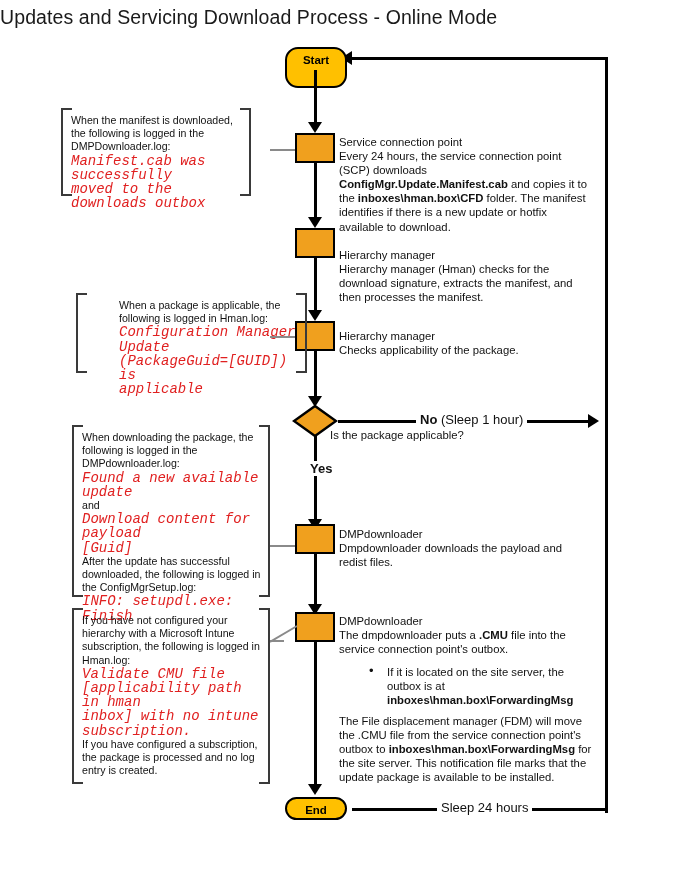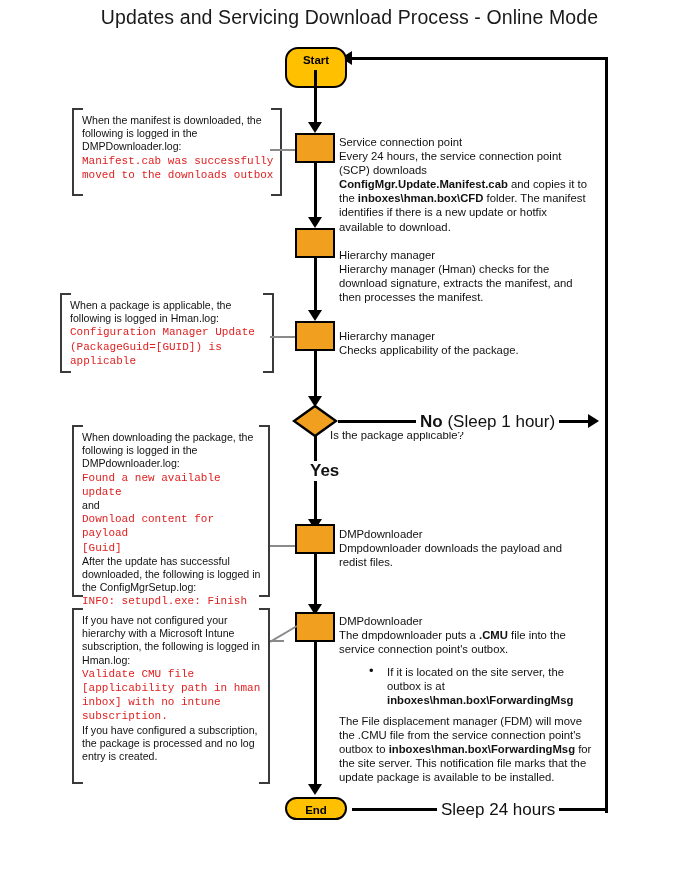--- a/index.html
+++ b/index.html
@@ -20,21 +20,20 @@
     left: 0; top: 0;
     width: 699px;
     height: 888px;
   }
   .abs { position: absolute; }
 
   
   #title {
     left: 0; top: 6px;
     width: 699px;
-    text-align: center;
     font-size: 19.5px;
     font-weight: 400;
     color: #1a1a1a;
     letter-spacing: 0.1px;
   }
 
   
   .terminator {
     background: #FFC000;
     border: 2.5px solid #000000;
@@ -111,40 +110,41 @@
   .note {
     box-sizing: border-box;
     padding: 6px 8px 6px 10px;
     font-size: 10.6px;
     line-height: 13.2px;
     color: #111;
   }
   .note .code {
     font-family: "Liberation Mono", "DejaVu Sans Mono", monospace;
     color: #E02020;
-    font-size: 11px;
+    font-size: 14px;
     line-height: 14.2px;
     display: block;
+    font-style: italic;
   }
   .note .plain { display: block; }
   .note .spacer { height: 9px; }
 
   
   .bracket-l, .bracket-r {
     position: absolute;
     width: 9px;
     border: 2px solid #3a3a3a;
   }
   .bracket-l { border-right: none; left: 0; }
   .bracket-r { border-left: none; right: 0; }
 
   .connector { background: #8a8a8a; height: 2px; position: absolute; }
 
   .label {
-    font-size: 17px;
+    font-size: 13px;
     color: #111;
     background: #fff;
     padding: 0 4px;
     white-space: nowrap;
   }
   .label b { font-weight: bold; }
 </style>
 </head>
 <body>
 
@@ -226,32 +226,32 @@
     <span>The File displacement manager (FDM) will move the .CMU file from the service connection point's outbox to <b>inboxes\hman.box\ForwardingMsg</b> for the site server. This notification file marks that the update package is available to be installed.</span>
   </div>
 
   <div class="abs vline" style="left:314px; top:642px; height:146px;"></div>
   <div class="abs arrow-down" style="left:308px; top:784px;"></div>
 
   <div class="abs terminator" style="left:285px; top:797px; width:62px; height:23px;">
     <span>End</span>
   </div>
 
-  <div class="abs" style="left:72px; top:108px; width:210px; height:84px;">
+  <div class="abs" style="left:61px; top:108px; width:190px; height:84px;">
     <div class="bracket-l" style="top:0; height:84px;"></div>
     <div class="bracket-r" style="top:0; height:84px;"></div>
     <div class="note">
       <span class="plain">When the manifest is downloaded, the following is logged in the DMPDownloader.log:</span>
       <span class="code">Manifest.cab was successfully</span>
       <span class="code">moved to the downloads outbox</span>
     </div>
   </div>
   <div class="connector" style="left:270px; top:149px; width:25px;"></div>
 
-  <div class="abs" style="left:60px; top:293px; width:214px; height:76px;">
+  <div class="abs" style="left:76px; top:293px; width:198px; height:76px;padding-left:33px;">
     <div class="bracket-l" style="top:0; height:76px;"></div>
     <div class="bracket-r" style="top:0; height:76px;"></div>
     <div class="note">
       <span class="plain">When a package is applicable, the following is logged in Hman.log:</span>
       <span class="code">Configuration Manager Update</span>
       <span class="code">(PackageGuid=[GUID]) is</span>
       <span class="code">applicable</span>
     </div>
   </div>
   <div class="connector" style="left:270px; top:336px; width:25px;"></div>

